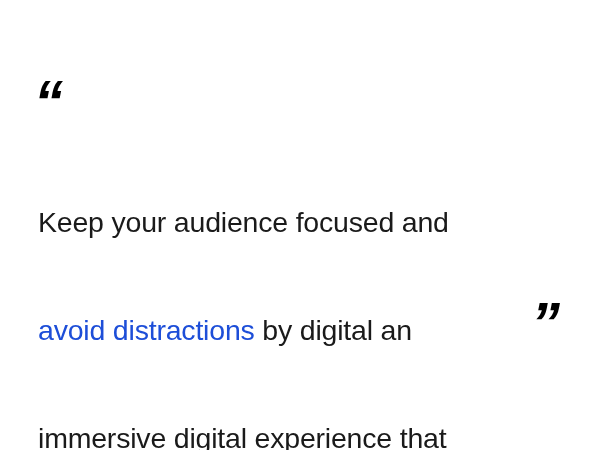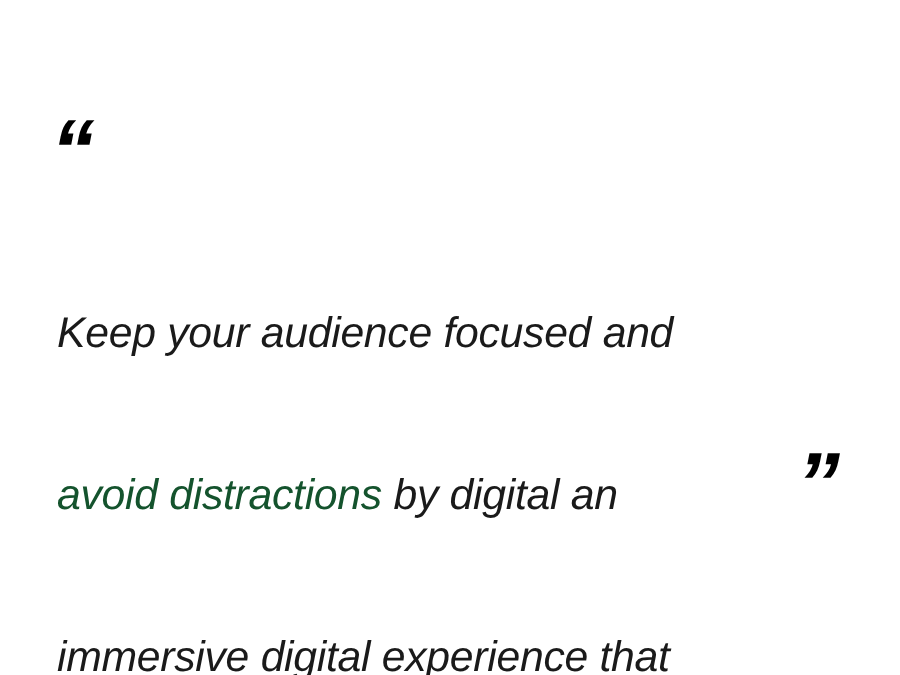--- a/index.html
+++ b/index.html
@@ -55,24 +55,23 @@
     font-size: 28.5px;
     line-height: 36px;
     color: #1a1a1a;
     font-weight: normal;
     letter-spacing: -0.2px;
     white-space: pre-wrap;
   }
   .quote-line {
     display: block;
     white-space: nowrap;
-    font-style: italic;
   }
   .accent {
-    color: #14532d;
+    color: #1d4ed8;
   }
 </style>
 </head>
 <body>
 
 <div class="slide">
 
   <div class="quote-block">
 
     <span class="quote-mark quote-mark-open">“</span>

